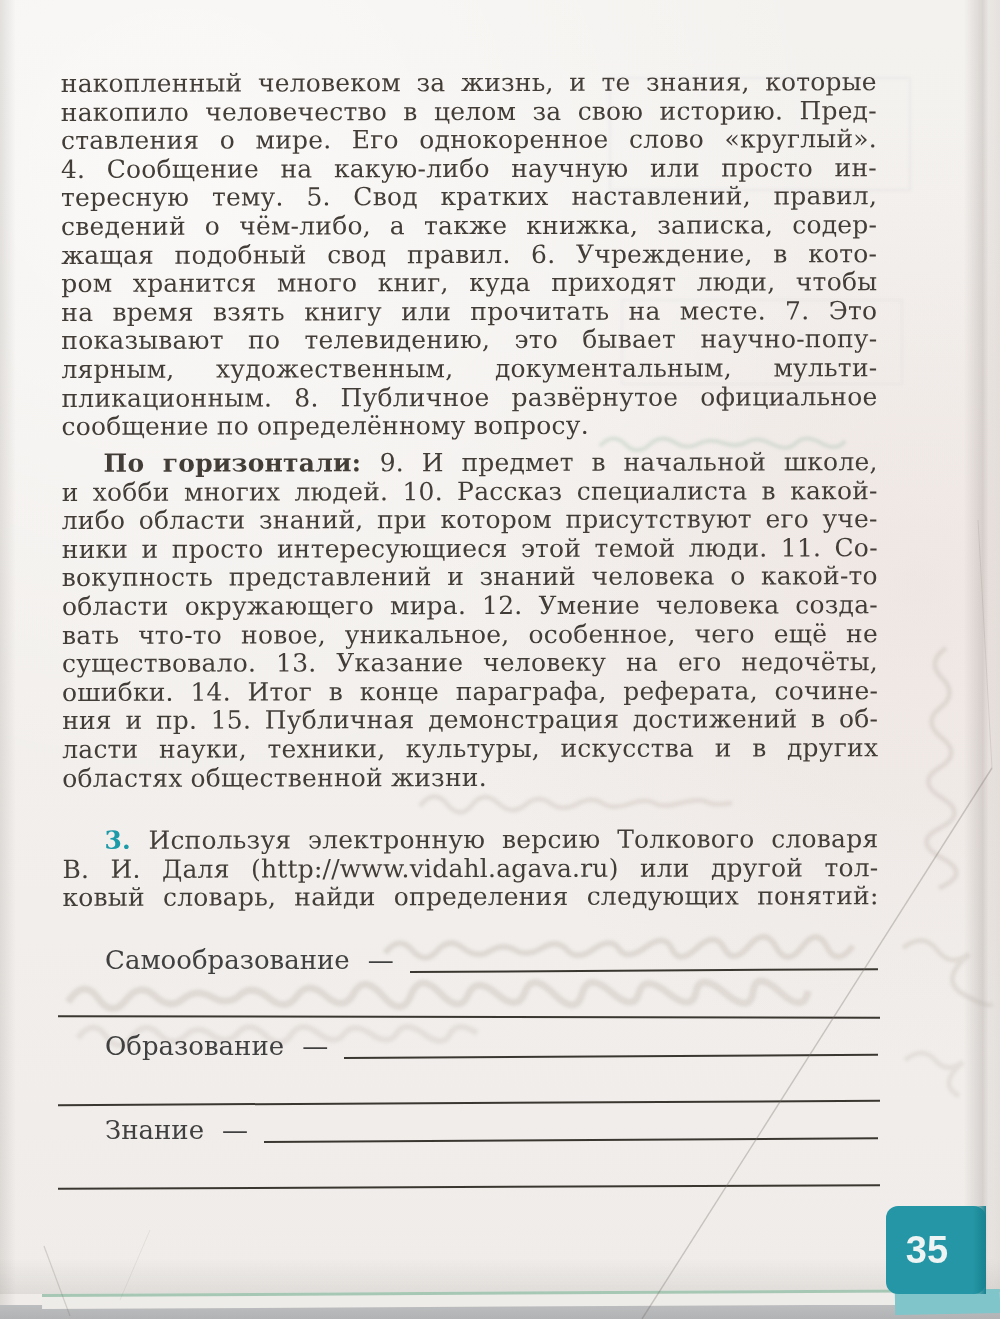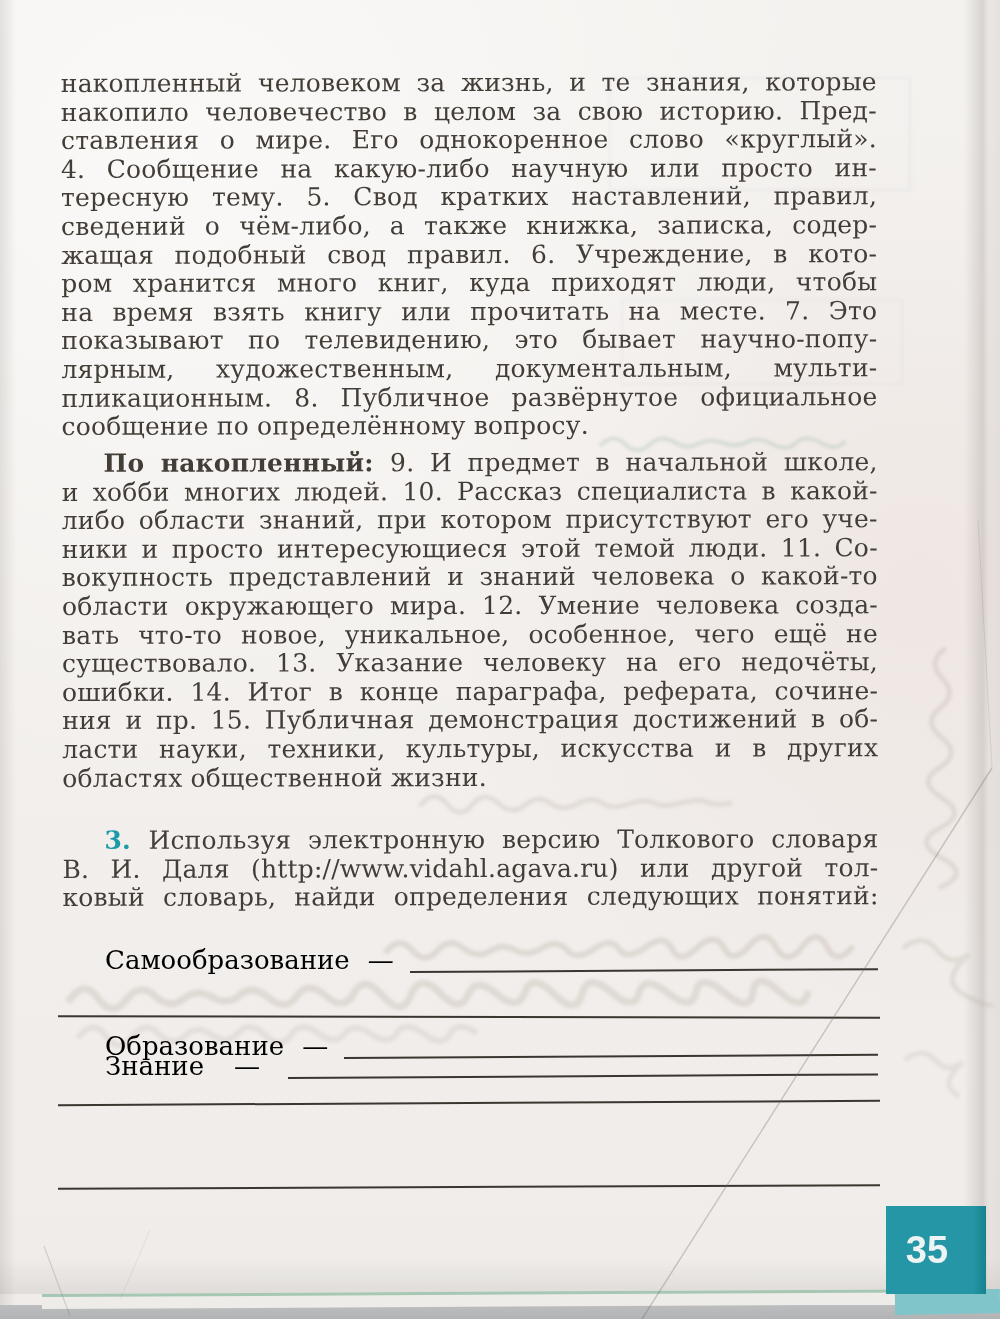--- a/index.html
+++ b/index.html
@@ -28,24 +28,24 @@
   #para1{top:69px;}
   #para2{top:449px;}
   #para3{top:826px;}
   .tline{text-align:justify;text-align-last:justify;}
   .tline.last{text-align-last:left;}
   .tline.indent{text-indent:42px;}
   .tline .bold{font-weight:bold;}
   .tline .tealnum{font-weight:bold;color:#1d9aa8;}
 
   .blank-row{position:absolute;left:62px;width:816px;height:34px;
-    display:flex;align-items:flex-end;color:#000000;font-size:26px;z-index:3;}
+    display:flex;align-items:flex-end;color:#404040;font-size:26px;z-index:3;}
   #row-samo{top:942px;}
   #row-obraz{top:1028px;align-items:flex-end;}
-  #row-znanie{top:1048px;gap:12px;}
+  #row-znanie{top:1112px;}
   .blank-label{margin-left:43px;line-height:32px;white-space:nowrap;}
   .blank-dash{margin:0 16px 0 18px;line-height:32px;}
   .wline{flex:1;border-bottom:2.5px solid #3a3630;margin-bottom:3px;
          transform:rotate(-0.35deg);transform-origin:left bottom;}
   .full-line{position:absolute;left:58px;width:822px;height:0;
              border-top:2.5px solid #3a3630;z-index:3;}
   #fl1{top:1016px;transform:rotate(0.12deg);}
   #fl2{top:1102px;transform:rotate(-0.3deg);}
   #fl3{top:1186px;transform:rotate(-0.25deg);}
 
@@ -53,21 +53,21 @@
     background:linear-gradient(rgba(90,85,80,0),rgba(90,85,80,0.10));z-index:4;}
   .edge-cream{position:absolute;left:42px;width:958px;top:1294px;height:12px;
     background:#eeece8;border-top:3px solid #a6c7b3;
     transform:rotate(-0.3deg);transform-origin:left top;z-index:5;}
   .bottom-grey{position:absolute;left:0;width:1000px;top:1305px;height:14px;
     background:linear-gradient(180deg,#bcbdbf,#b2b3b5);z-index:4;}
 
   .teal-under{position:absolute;left:895px;top:1290px;width:105px;height:24px;
     background:#7fc5c9;transform:rotate(-1.2deg);z-index:6;}
   .page-badge{position:absolute;left:886px;top:1206px;width:100px;height:88px;
-    background:#2596a5;z-index:7;display:flex;align-items:center;justify-content:center;}
+    background:#2596a5;z-index:7;display:flex;align-items:center;justify-content:center;border-radius:12px;}
   .page-badge::after{content:"";position:absolute;right:0;top:0;width:13px;height:100%;
     background:linear-gradient(90deg,rgba(23,129,143,0),#17818f);}
   .page-num{color:#eef4f4;font-family:"Liberation Sans","DejaVu Sans",sans-serif;
     font-weight:bold;font-size:38px;padding-right:18px;}
 </style>
 </head>
 <body>
 
 <div class="paper"></div>
 
@@ -104,21 +104,21 @@
       <div class="tline">сведений о чём-либо, а также книжка, записка, содер-</div>
       <div class="tline">жащая подобный свод правил. 6. Учреждение, в кото-</div>
       <div class="tline">ром хранится много книг, куда приходят люди, чтобы</div>
       <div class="tline">на время взять книгу или прочитать на месте. 7. Это</div>
       <div class="tline">показывают по телевидению, это бывает научно-попу-</div>
       <div class="tline">лярным, художественным, документальным, мульти-</div>
       <div class="tline">пликационным. 8. Публичное развёрнутое официальное</div>
       <div class="tline last">сообщение по определённому вопросу.</div>
     </div>
   <div class="para" id="para2">
-      <div class="tline indent"><span class="bold">По накопленный: </span><span>9. И предмет в начальной школе,</span></div>
+      <div class="tline indent"><span class="bold">По горизонтали: </span><span>9. И предмет в начальной школе,</span></div>
       <div class="tline">и хобби многих людей. 10. Рассказ специалиста в какой-</div>
       <div class="tline">либо области знаний, при котором присутствуют его уче-</div>
       <div class="tline">ники и просто интересующиеся этой темой люди. 11. Со-</div>
       <div class="tline">вокупность представлений и знаний человека о какой-то</div>
       <div class="tline">области окружающего мира. 12. Умение человека созда-</div>
       <div class="tline">вать что-то новое, уникальное, особенное, чего ещё не</div>
       <div class="tline">существовало. 13. Указание человеку на его недочёты,</div>
       <div class="tline">ошибки. 14. Итог в конце параграфа, реферата, сочине-</div>
       <div class="tline">ния и пр. 15. Публичная демонстрация достижений в об-</div>
       <div class="tline">ласти науки, техники, культуры, искусства и в других</div>

